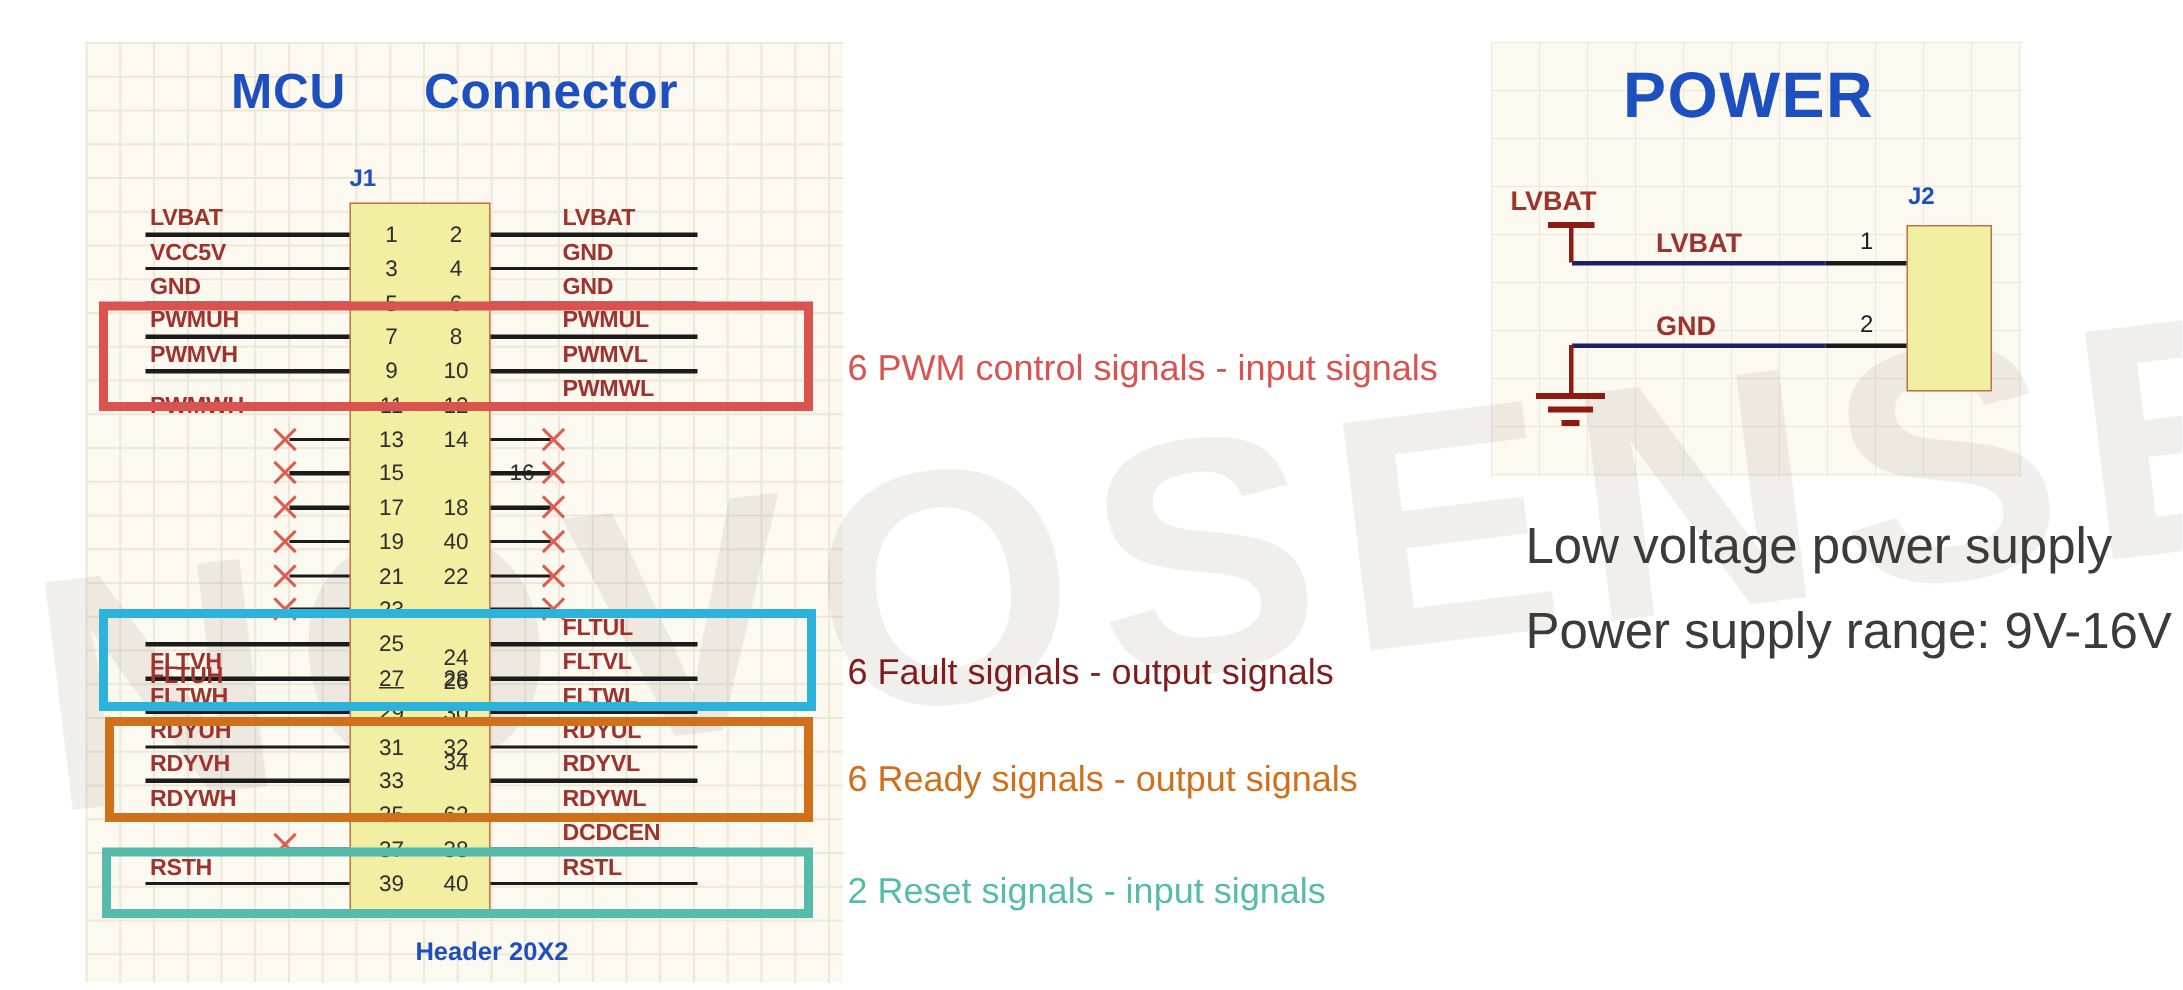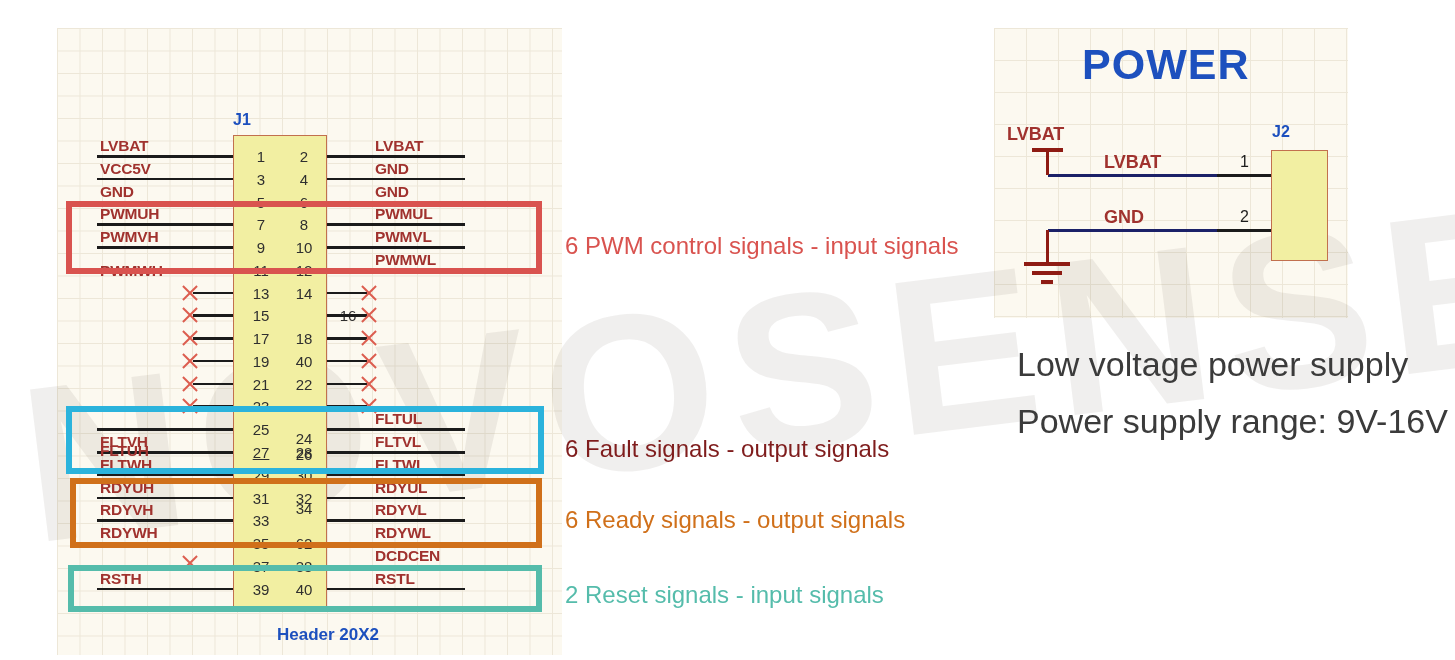--- a/index.html
+++ b/index.html
@@ -93,20 +93,24 @@
 </head>
 <body>
 
 <div id="canvas">
 
   <div class="sheet" id="mcu-sheet"></div>
   <div class="sheet" id="power-sheet"></div>
 
   <div class="watermark">NOVOSENSE</div>
 
+  <div class="schem-title" id="mcu-title">
+    <span>MCU</span>
+    <span>Connector</span>
+  </div>
   <div class="designator" style="left:233px;top:111px;">J1</div>
 
   <div class="conn-body" style="left:233px;top:135px;width:94px;height:477px;"></div>
 
   <div id="mcu-rows">
       <div class="wire" style="left: 97px; top: 155px; width: 136px;"></div>
       <div class="net-label" style="left: 100px; top: 137px;">LVBAT</div>
       <div class="wire" style="left: 327px; top: 155px; width: 138px;"></div>
       <div class="net-label" style="left: 375px; top: 137px;">LVBAT</div>
       <div class="pin-num" style="left: 261px; top: 157px;">1</div>

